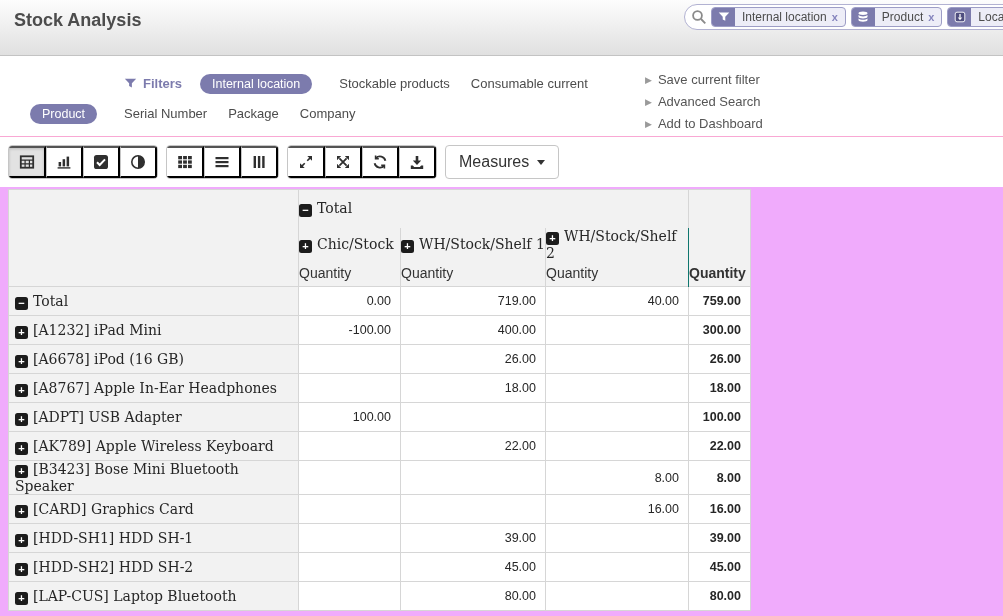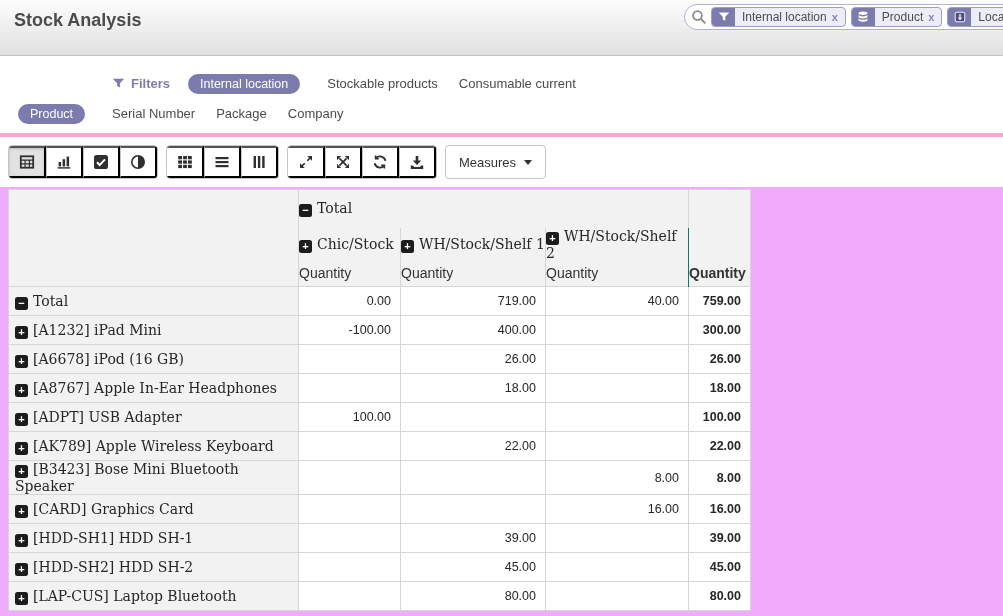--- a/index.html
+++ b/index.html
@@ -33,22 +33,22 @@
     background:#7c7bad; width:23px; display:flex; align-items:center; justify-content:center;
   }
   .facet-icon svg { width:12px; height:12px; }
   .facet-label {
     display:flex; align-items:center; gap:5px; padding:0 7px; color:#4c4c4c; white-space:nowrap;
   }
   .facet-x { color:#8584bd; font-size:11px; font-weight:bold; cursor:pointer; }
 
   
   .filter-panel {
-    position:relative; background:#fff; padding:17px 0 13px;
-    border-bottom:4px solid #f9a8d4; height:81px;
+    position:relative; background:#fff; padding:17px 12px 13px;
+    border-bottom:1px solid #f9a8d4; height:81px;
   }
   .fp-row { display:flex; align-items:center; margin-bottom:9px; height:21px; }
   .fp-row:last-child { margin-bottom:0; }
   .fp-cat {
     width:170px; display:flex; justify-content:flex-end; align-items:center; gap:6px;
     color:#7c7bad; font-weight:bold; font-size:13px; cursor:pointer; flex:0 0 auto;
   }
   .fp-cat svg { width:13px; height:13px; fill:#7c7bad; }
   .fp-items { margin-left:18px; display:flex; align-items:center; gap:21px; font-size:13px; color:#4c4c4c; }
   .pill {
@@ -68,21 +68,21 @@
   }
   .tbtn {
     width:37px; height:32px; display:flex; align-items:center; justify-content:center;
     border-left:1px solid #c6c6c6; background:#fff; cursor:pointer;
   }
   .tbtn:first-child { border-left:none; }
   .tbtn.active { background:#e2e2e2; box-shadow:inset 0 1px 3px rgba(0,0,0,.18); }
   .tbtn svg { width:16px; height:16px; }
   .measures-btn {
     height:34px; border:1px solid #c6c6c6; border-radius:4px; background:#fff;
-    padding:0 13px; font-size:13px; color:#333; display:flex; align-items:center; gap:8px; cursor:pointer;
+    padding:0 13px; font-size:16px; color:#333; display:flex; align-items:center; gap:8px; cursor:pointer;
   }
   .caret-down {
     width:0; height:0; border-left:4px solid transparent; border-right:4px solid transparent;
     border-top:5px solid #333;
   }
 
   
   table.pivot {
     margin:2px 0 0 8px; border-collapse:collapse; table-layout:fixed; width:742px;
     font-size:13px; color:#262626; border:1px solid #d6d6d6;
@@ -178,20 +178,25 @@
         </span>
       </div>
     <div class="fp-row">
         <span class="fp-items">
           <span class="pill">Product</span>
           <span class="fp-opt">Serial Number</span>
           <span class="fp-opt">Package</span>
           <span class="fp-opt">Company</span>
         </span>
       </div>
+    <div class="fp-actions">
+        <div class="fp-action"><span class="tri">▶</span><span>Save current filter</span></div>
+        <div class="fp-action"><span class="tri">▶</span><span>Advanced Search</span></div>
+        <div class="fp-action"><span class="tri">▶</span><span>Add to Dashboard</span></div>
+      </div>
   </div>
 
   <div class="toolbar">
     <span style="display:flex">
         <div class="btn-group">
           <button class="tbtn active">
             <span style="display: flex;">
               <svg viewBox="0 0 16 16" fill="none" stroke="#2f2f2f">
                 <rect x="1.8" y="2.3" width="12.4" height="11.4" stroke-width="1.8"></rect>
                 <path d="M1.8 6.2h12.4M1.8 9.9h12.4M6.1 6.2v7.5M10.4 6.2v7.5" stroke-width="1.2"></path>

